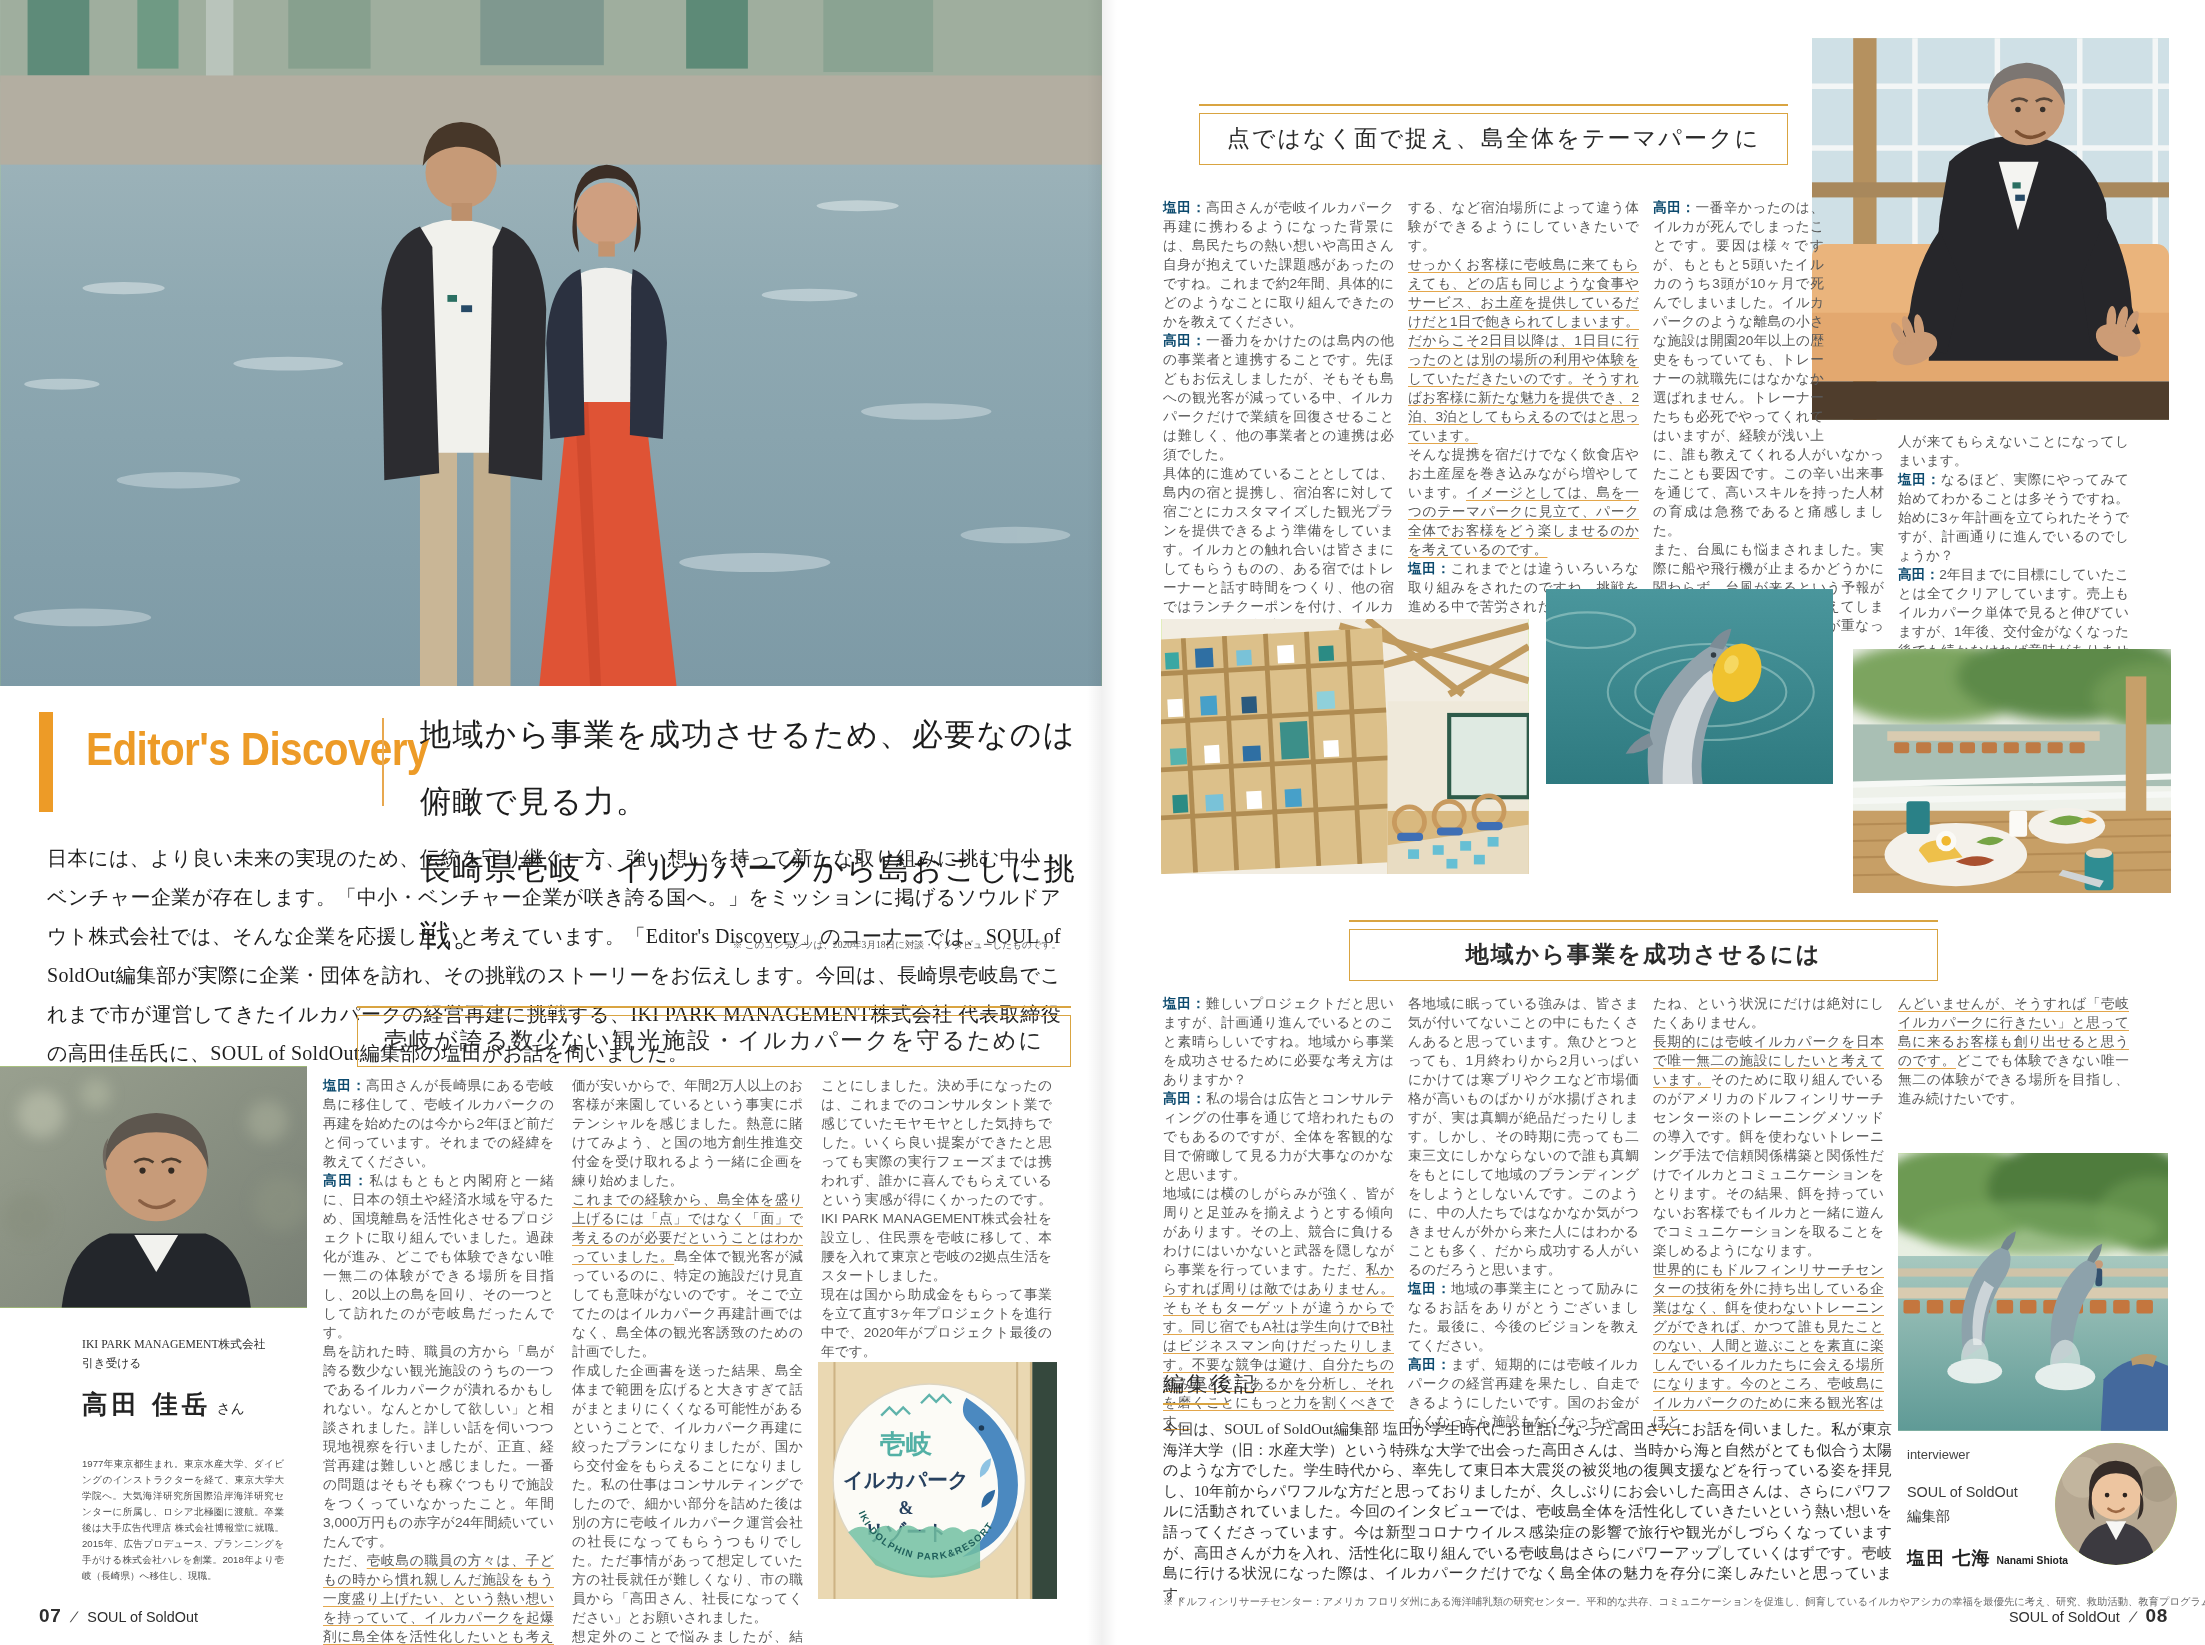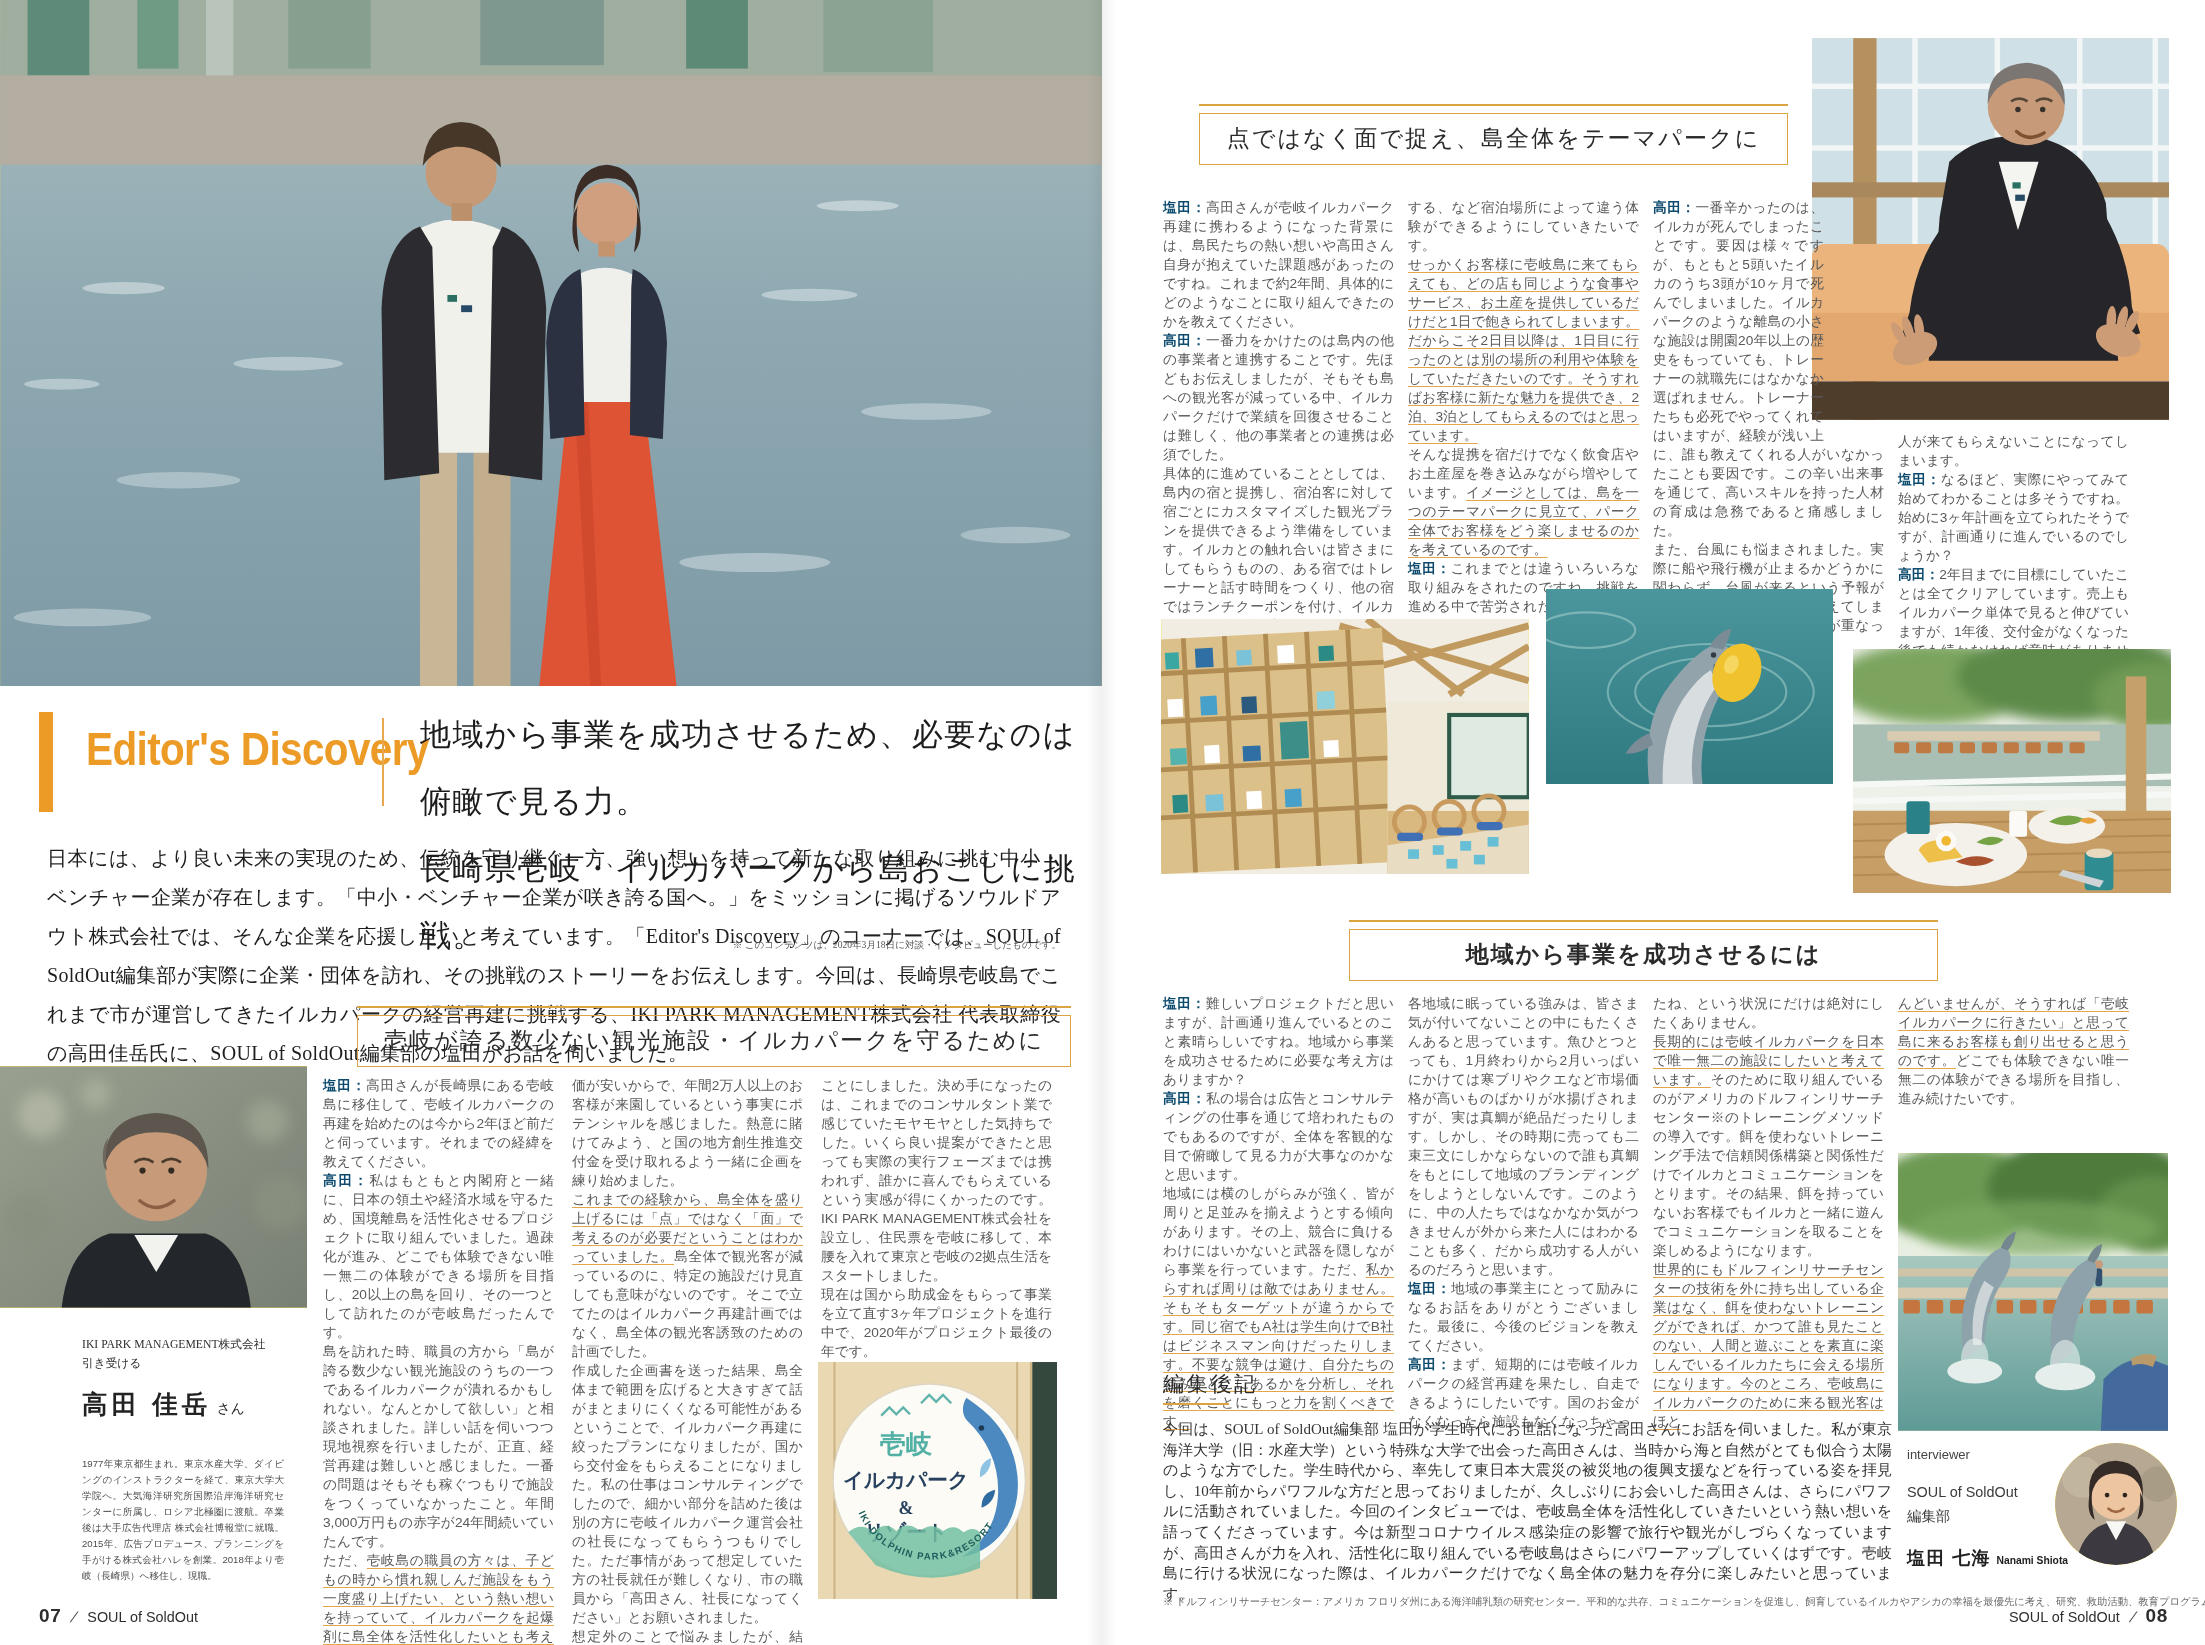--- a/index.html
+++ b/index.html
@@ -1,19 +1,19 @@
 <!DOCTYPE html>
 <html style="font-size:11px"><head>
 <meta charset="utf-8">
 <style>
   html,body{margin:0;padding:0;background:#e8e8e8;}
   .sheet{position:relative;width:2205px;height:1646px;background:#ffffff;overflow:hidden;
          font-family:"Liberation Sans",sans-serif;color:#585858;}
   .abs{position:absolute;}
-  .photo{position:absolute;overflow:hidden;background:#fde047;}
+  .photo{position:absolute;overflow:hidden;background:#bef264;}
   .photo svg{display:block;}
   .gutter{position:absolute;left:1087px;top:0;width:30px;height:1646px;
           background:linear-gradient(90deg,rgba(0,0,0,0),rgba(0,0,0,.06) 50%,rgba(0,0,0,0));}
   
   .serif{font-family:"Liberation Serif",serif;}
   .ed-bar{left:39px;top:712px;width:14.4px;height:100px;background:#ED9B27;}
   .ed-label{left:86px;top:722px;font-size:46px;font-weight:600;color:#ED9B27;
             letter-spacing:-0.7px;transform:scaleX(.88);transform-origin:left center;white-space:nowrap;}
   .ed-divider{left:382px;top:718px;width:2.1px;height:88px;background:#E8A84F;}
   .headline{left:420px;top:701px;width:673px;font-size:31px;line-height:67px;color:#1c1c1c;letter-spacing:1.4px;}

